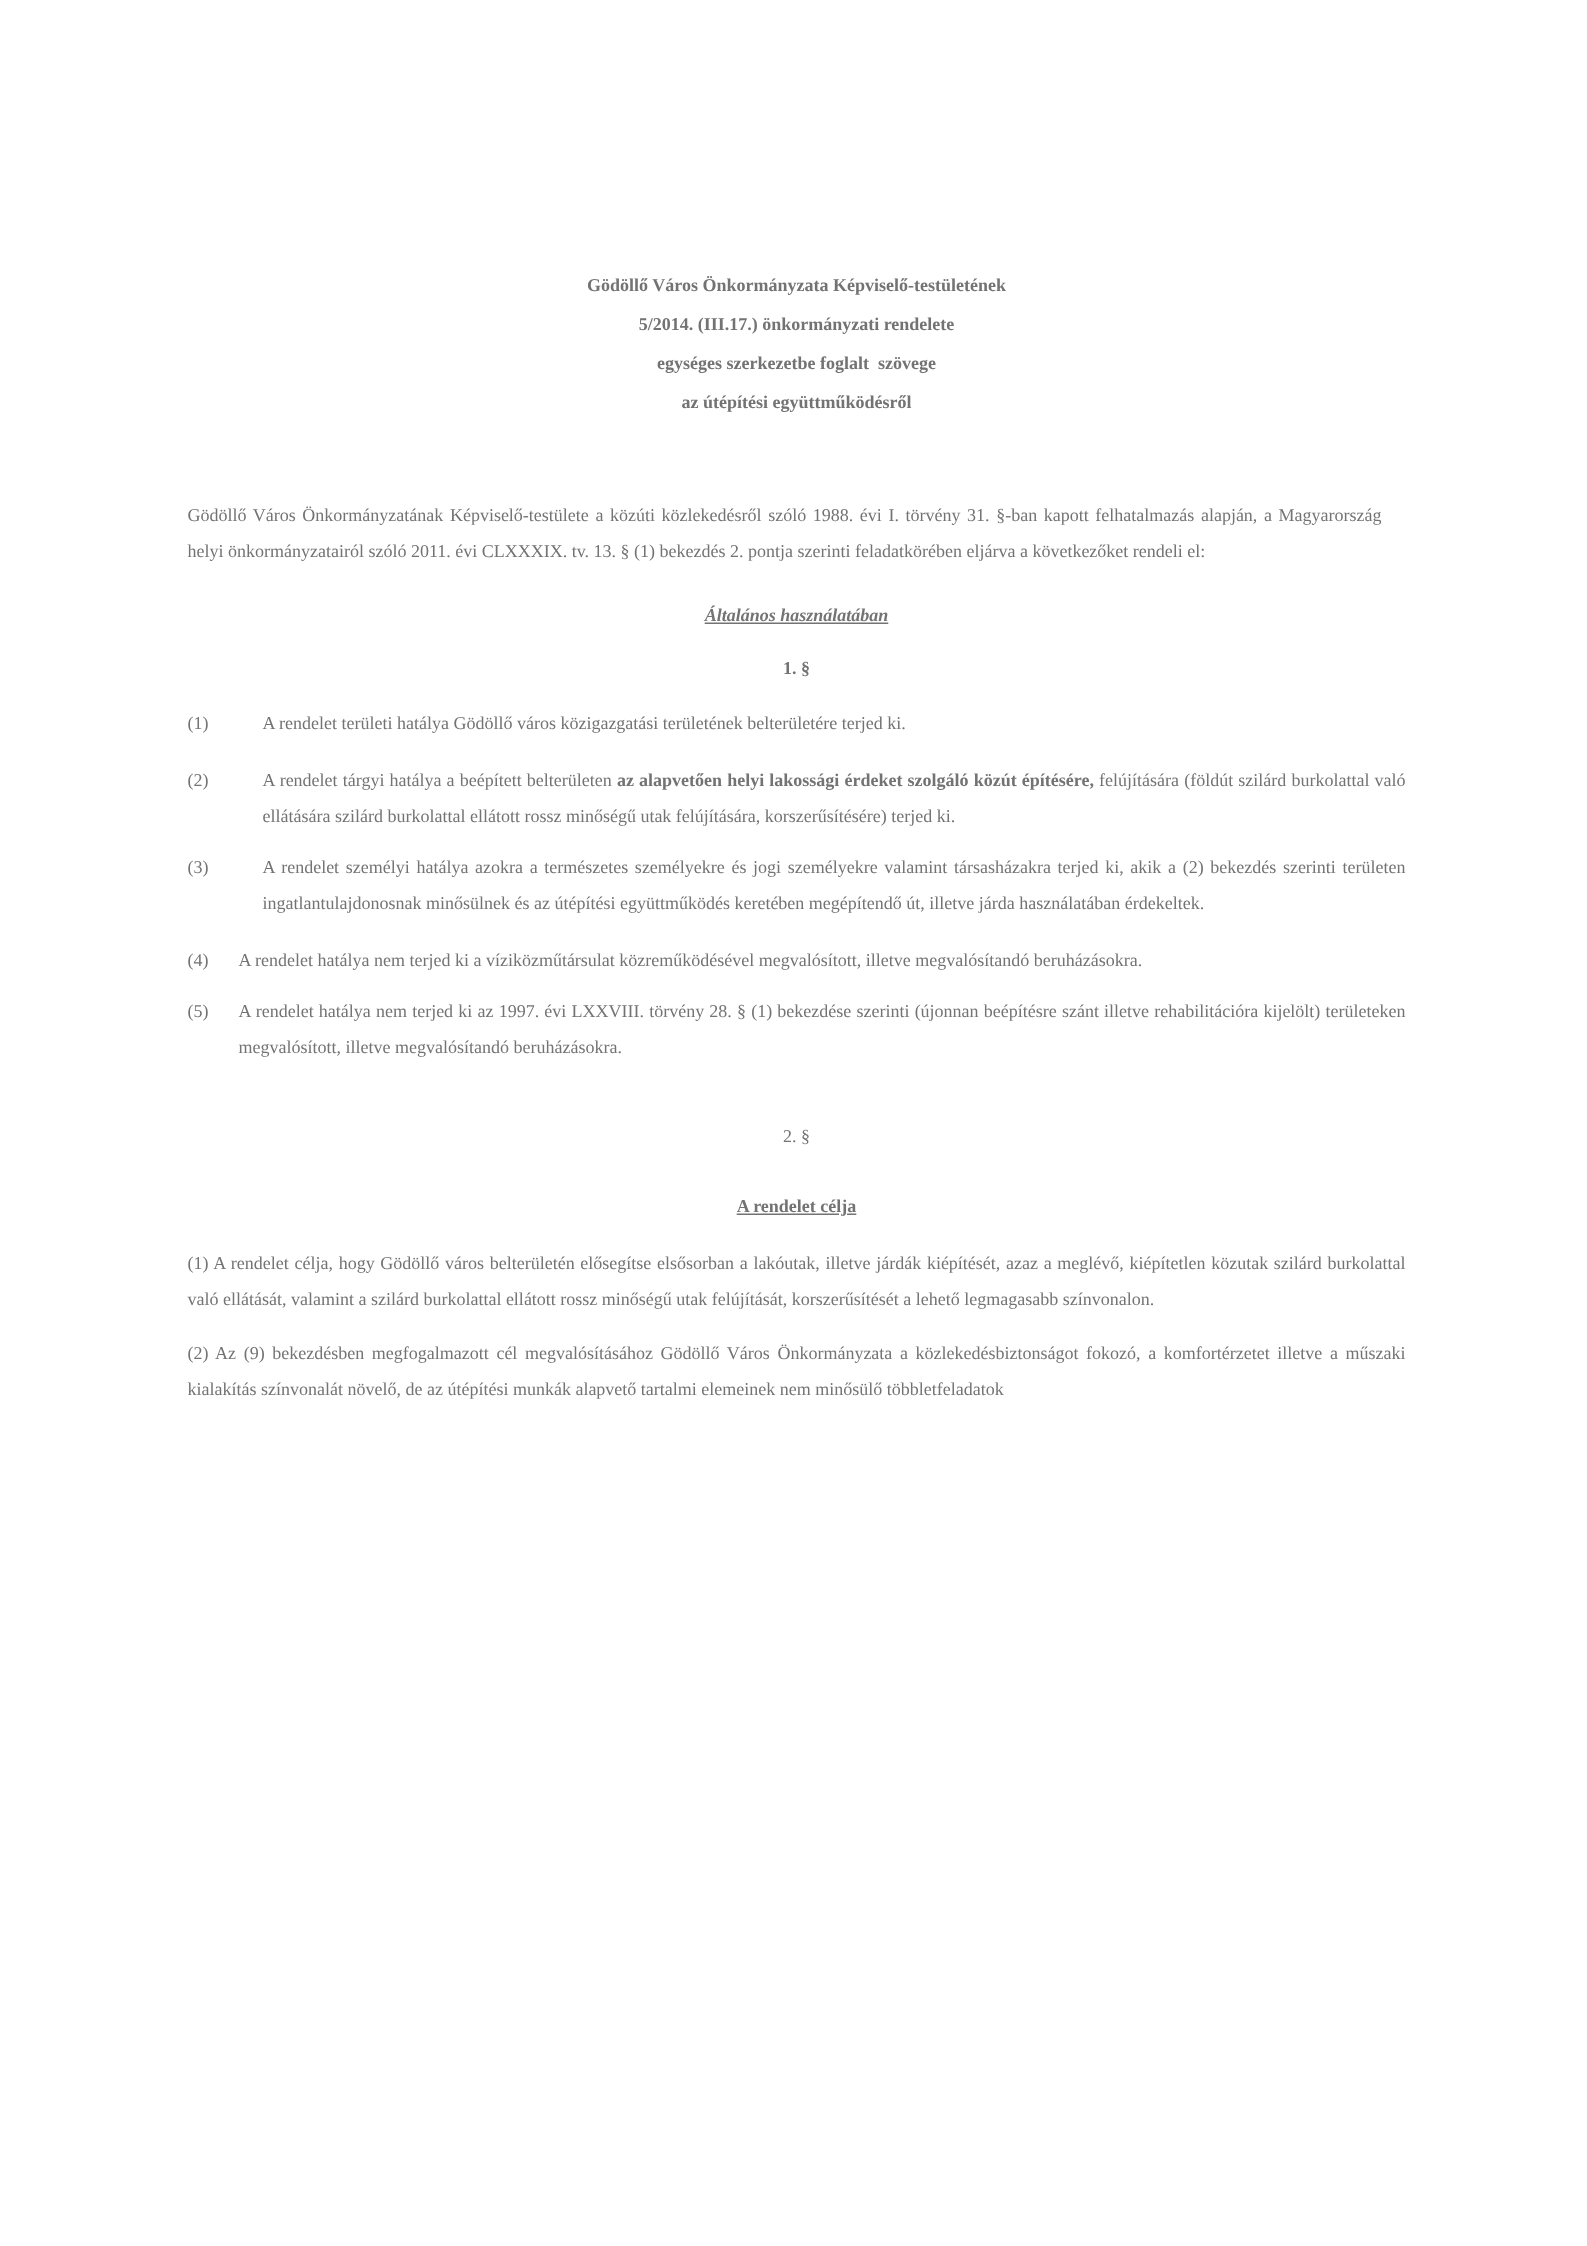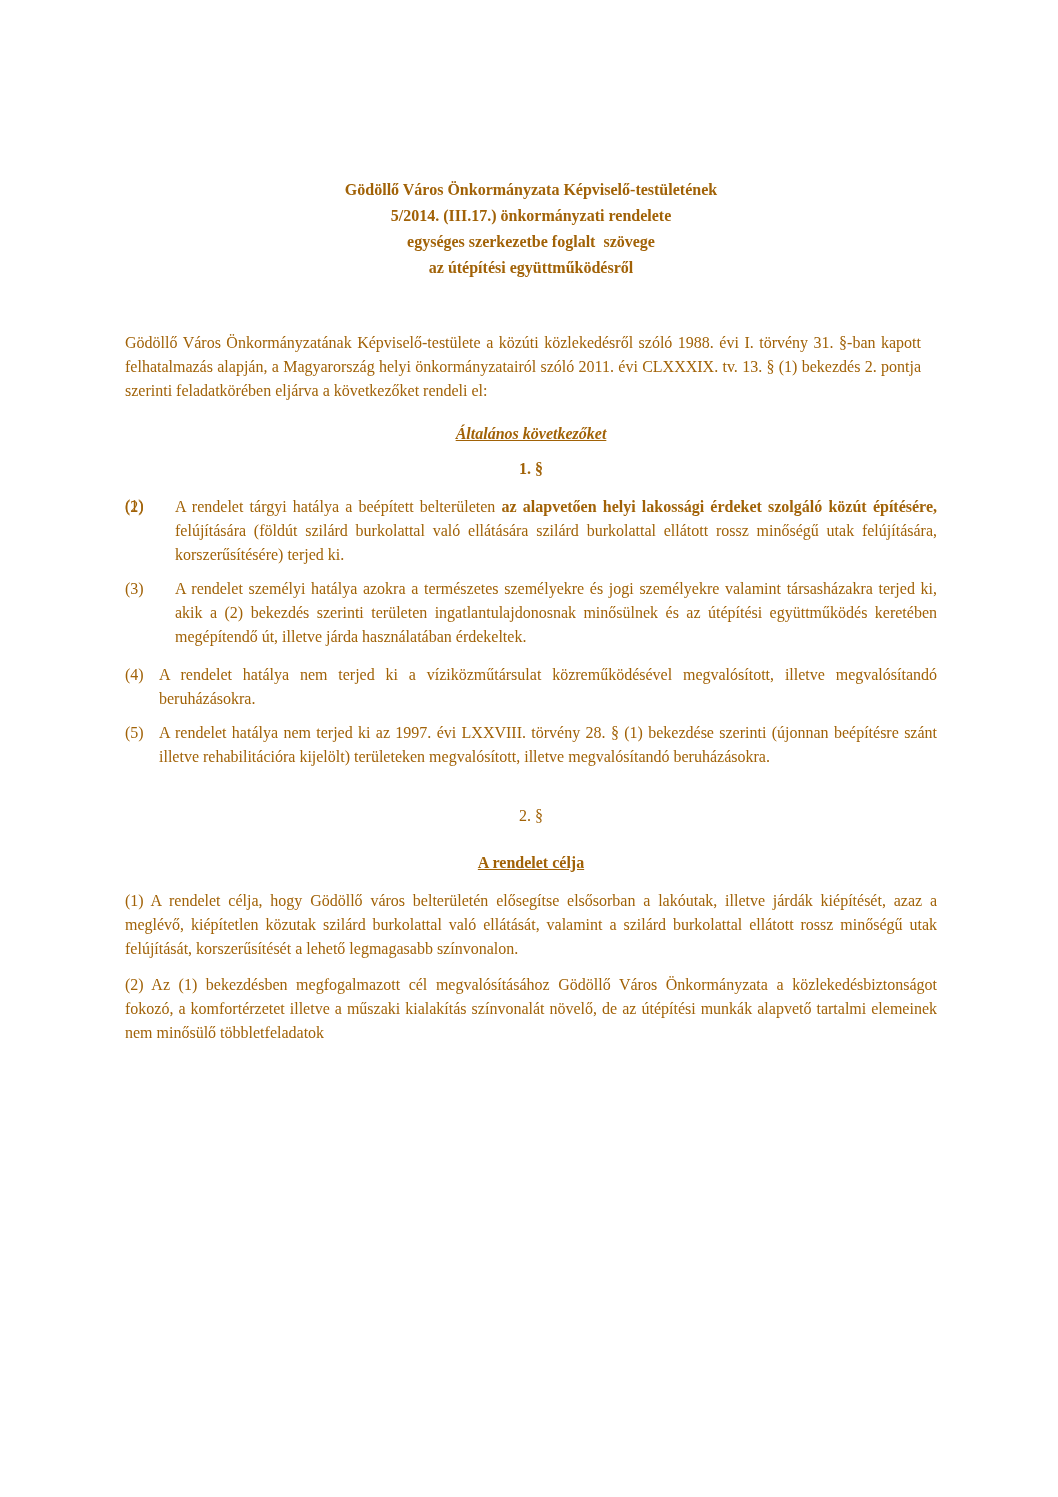--- a/index.html
+++ b/index.html
@@ -1,23 +1,23 @@
 <!DOCTYPE html>
 <html lang="hu"><head>
 <meta charset="utf-8">
 <style>
   html, body { margin: 0; padding: 0; background: #ffffff; }
   .page {
     position: relative;
     width: 1058px;
     height: 1497px;
     background: #ffffff;
-    color: #a16207;
+    color: #737373;
     font-family: "Liberation Serif", "DejaVu Serif", serif;
-    font-size: 16px;
+    font-size: 12px;
     line-height: 24px;
     overflow: hidden;
   }
   .content {
     position: absolute;
     left: 125px;
     top: 0;
     width: 812px;
     padding-top: 177px;
     box-sizing: content-box;
@@ -72,26 +72,27 @@
     <div class="title">
       <div class="tline">Gödöllő Város Önkormányzata Képviselő-testületének</div>
       <div class="tline">5/2014. (III.17.) önkormányzati rendelete</div>
       <div class="tline">egységes szerkezetbe foglalt  szövege</div>
       <div class="tline">az útépítési együttműködésről</div>
     </div>
 
     <p class="preamble">Gödöllő Város Önkormányzatának Képviselő-testülete a közúti közlekedésről szóló 1988. évi I. törvény 31. §-ban kapott felhatalmazás alapján, a Magyarország helyi önkormányzatairól szóló 2011. évi CLXXXIX. tv. 13. § (1) bekezdés 2. pontja szerinti feladatkörében eljárva a következőket rendeli el:</p>
 
 
-    <div class="center chapter-subheading">Általános következőket</div>
+    <div class="center chapter-subheading">Általános használatában</div>
 
     <div class="center section1-label">1. §</div>
 
     <div class="item hang-lg mt13">
       <span class="num">(1)</span>
+      <span>A rendelet területi hatálya Gödöllő város közigazgatási területének belterületére terjed ki.</span>
     </div>
 
     <div class="item hang-lg mt14">
       <span class="num">(2)</span>
       <span>A rendelet tárgyi hatálya a beépített belterületen </span><b class="inline-bold">az alapvetően helyi lakossági érdeket szolgáló közút építésére,</b><span> felújítására (földút szilárd burkolattal való ellátására szilárd burkolattal ellátott rossz minőségű utak felújítására, korszerűsítésére) terjed ki.</span>
     </div>
 
     <div class="item hang-lg mt10">
       <span class="num">(3)</span>
       <span>A rendelet személyi hatálya azokra a természetes személyekre és jogi személyekre valamint társasházakra terjed ki, akik a (2) bekezdés szerinti területen ingatlantulajdonosnak minősülnek és az útépítési együttműködés keretében megépítendő út, illetve járda használatában érdekeltek.</span>
@@ -106,16 +107,16 @@
       <span class="num">(5)</span>
       <span>A rendelet hatálya nem terjed ki az 1997. évi LXXVIII. törvény 28. § (1) bekezdése szerinti (újonnan beépítésre szánt illetve rehabilitációra kijelölt) területeken megvalósított, illetve megvalósítandó beruházásokra.</span>
     </div>
 
     <div class="center section2-label">2. §</div>
 
     <div class="center section2-subheading">A rendelet célja</div>
 
     <div class="para mt14">(1) A rendelet célja, hogy Gödöllő város belterületén elősegítse elsősorban a lakóutak, illetve járdák kiépítését, azaz a meglévő, kiépítetlen közutak szilárd burkolattal való ellátását, valamint a szilárd burkolattal ellátott rossz minőségű utak felújítását, korszerűsítését a lehető legmagasabb színvonalon.</div>
 
-    <div class="para mt12">(2) Az (1) bekezdésben megfogalmazott cél megvalósításához Gödöllő Város Önkormányzata a közlekedésbiztonságot fokozó, a komfortérzetet illetve a műszaki kialakítás színvonalát növelő, de az útépítési munkák alapvető tartalmi elemeinek nem minősülő többletfeladatok</div>
+    <div class="para mt12">(2) Az (9) bekezdésben megfogalmazott cél megvalósításához Gödöllő Város Önkormányzata a közlekedésbiztonságot fokozó, a komfortérzetet illetve a műszaki kialakítás színvonalát növelő, de az útépítési munkák alapvető tartalmi elemeinek nem minősülő többletfeladatok</div>
 
   </div>
 </div>
 
 </body></html>

